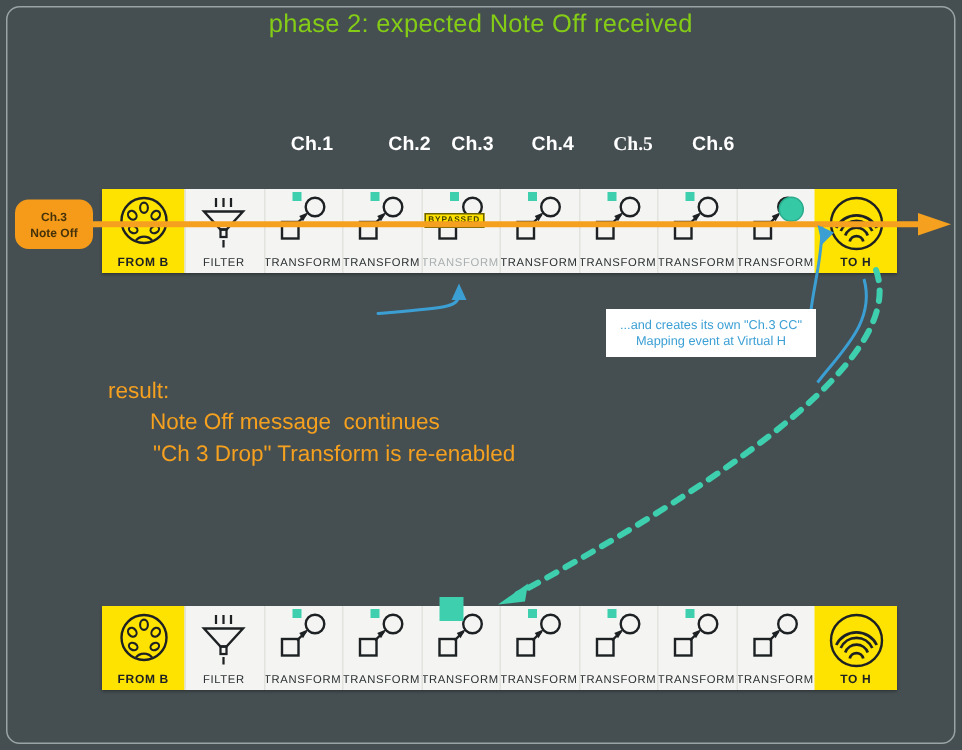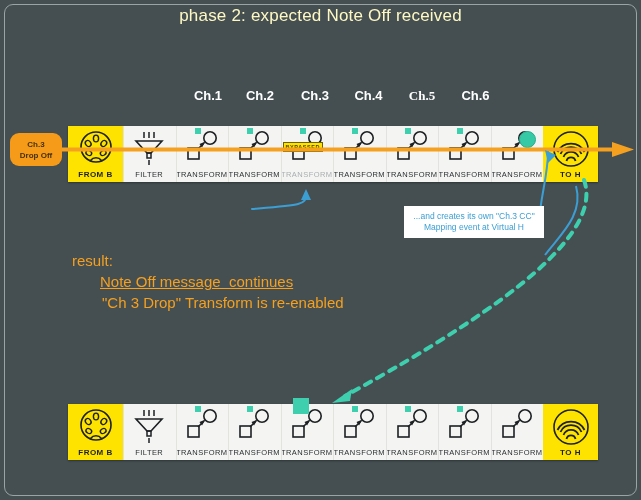--- a/index.html
+++ b/index.html
@@ -8,21 +8,21 @@
 
   #stage{position:relative;width:641px;height:500px;
          background:#454f52;box-sizing:border-box;}
 
   
   #frame{position:absolute;left:4px;top:4px;width:633px;height:492px;
          box-sizing:border-box;border:1px solid #9aa4a6;border-radius:9px;
          pointer-events:none;}
 
   #title{position:absolute;left:0;top:6px;width:641px;text-align:center;
-         color:#fef9c3;font-size:17px;letter-spacing:.2px;}
+         color:#84cc16;font-size:17px;letter-spacing:.2px;}
 
   
   .ch-label{position:absolute;top:88px;color:#ffffff;font-size:13px;
             font-weight:bold;text-align:center;width:54px;}
 
   
   .strip{position:absolute;height:56px;background:#f4f4f2;
          box-shadow:0 1px 2px rgba(0,0,0,.35);}
   .strip.top{left:68px;top:126px;width:530px;}
   .strip.bottom{left:68px;top:404px;width:530px;}
@@ -76,30 +76,30 @@
 <body>
 
 <div id="stage">
 
   <div id="frame"></div>
 
   <div id="title">phase 2: expected Note Off received</div>
 
   <div id="ch-ruler">
       <div class="ch-label" style="left: 181px;">Ch.1</div>
-      <div class="ch-label" style="left: 233px;">Ch.2</div>
+      <div class="ch-label" style="left: 246px;">Ch.2</div>
       <div class="ch-label" style="left: 288px;">Ch.3</div>
       <div class="ch-label" style="left: 341.5px;">Ch.4</div>
       <div class="ch-label" style="left: 395px; font-family: Liberation Serif, serif;">Ch.5</div>
       <div class="ch-label" style="left: 448.5px;">Ch.6</div>
     </div>
 
   <div id="srcbadge">
     <span>Ch.3</span>
-    <span>Drop Off</span>
+    <span>Note Off</span>
   </div>
 
   <div class="strip top" id="strip-top">
       <div class="mod port" style="left: 0px; width: 55px;">
         <div class="gly">
           <svg width="34" height="34" viewBox="0 0 34 34">
       <circle cx="17" cy="17" r="15" fill="none" stroke="#1d2123" stroke-width="1.6"></circle>
       <ellipse cx="17" cy="8.5" rx="2.6" ry="3.4" fill="none" stroke="#1d2123" stroke-width="1.4"></ellipse>
       <ellipse cx="9.2" cy="13.5" rx="2.6" ry="3.2" fill="none" stroke="#1d2123" stroke-width="1.4" transform="rotate(-40 9.2 13.5)"></ellipse>
       <ellipse cx="24.8" cy="13.5" rx="2.6" ry="3.2" fill="none" stroke="#1d2123" stroke-width="1.4" transform="rotate(40 24.8 13.5)"></ellipse>
@@ -372,14 +372,14 @@
 
     <path d="M548,152 C548,175 540,200 540,215" stroke="#3b9fd4" stroke-width="2" fill="none" stroke-linecap="round"></path>
     <polygon points="545,150 556,155 548,163" fill="#3b9fd4"></polygon>
 
     <path d="M576,186 C584,215 560,235 545,255" stroke="#3b9fd4" stroke-width="2" fill="none"></path>
 
     <path d="M584,180 C602,230 520,300 345,396" stroke="#3dcfae" stroke-width="4" fill="none" stroke-dasharray="7 7" stroke-linecap="round"></path>
     <polygon points="332,403 352,389 350,401" fill="#3dcfae"></polygon>
   </svg>
     <div class="callout" style="left: 404px; top: 206px; width: 140px;">...and creates its own "Ch.3 CC" Mapping event at Virtual H</div>
-    <div id="result"><div style="padding-left: 0px;">result:</div><div style="padding-left: 28px; text-decoration: underline;">Note Off message  continues</div><div style="padding-left: 30px;">"Ch 3 Drop" Transform is re-enabled</div><div style="padding-left: 0px; height: 12px;"></div></div>
+    <div id="result"><div style="padding-left: 0px;">result:</div><div style="padding-left: 28px;">Note Off message  continues</div><div style="padding-left: 30px;">"Ch 3 Drop" Transform is re-enabled</div><div style="padding-left: 0px; height: 12px;"></div></div>
   </div>
 
 </body></html>

